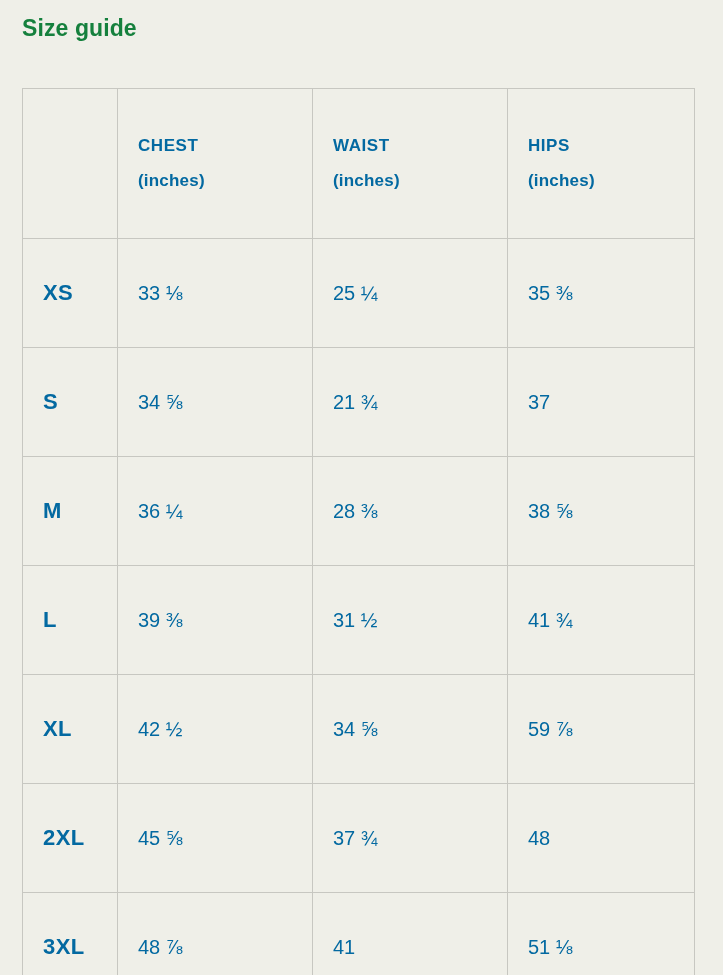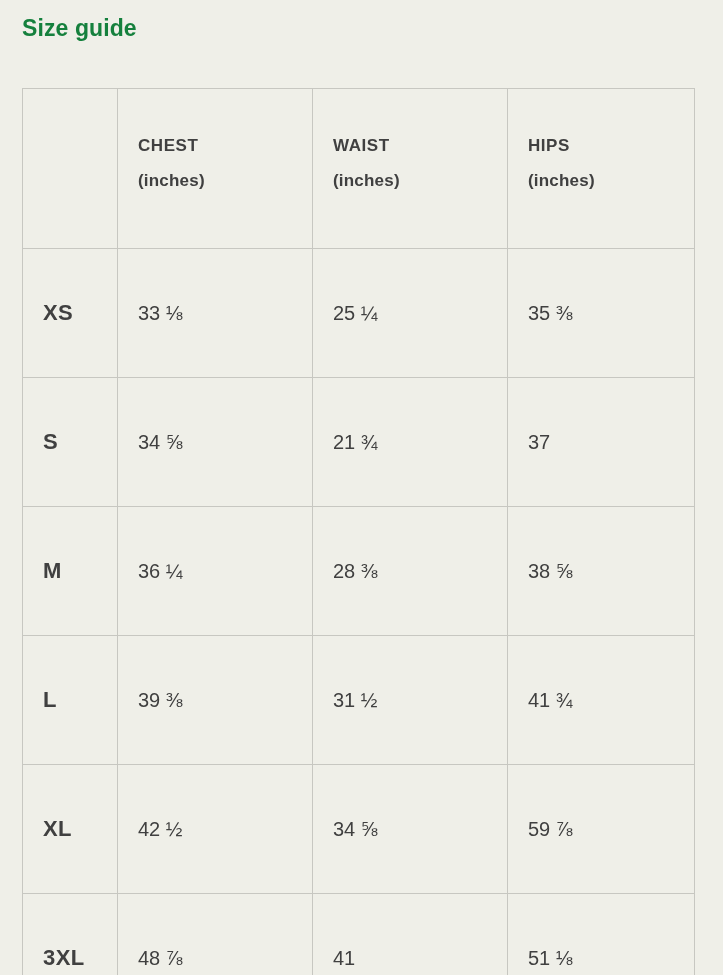--- a/index.html
+++ b/index.html
@@ -45,24 +45,24 @@
     background: #efefe8;
   }
   table.size-table col.c-size  { width: 95px; }
   table.size-table col.c-chest { width: 195px; }
   table.size-table col.c-waist { width: 195px; }
   table.size-table col.c-hips  { width: 187px; }
 
   table.size-table th,
   table.size-table td {
     border: 1px solid #c7c7c1;
-    padding: 14px 20px;
+    padding: 4px 20px;
     text-align: left;
     vertical-align: middle;
-    color: #404040;
+    color: #0369a1;
     background: #efefe8;
     margin-top: 10px;
   }
   table.size-table thead th {
     height: 141px;
     font-size: 17px;
     font-weight: bold;
     letter-spacing: 0.55px;
     line-height: 2.05;
     text-transform: uppercase;
@@ -147,20 +147,26 @@
             <td><span class="val">31 ½</span></td>
             <td><span class="val">41 ¾</span></td>
           </tr>
           <tr>
             <td class="size-cell">XL</td>
             <td><span class="val">42 ½</span></td>
             <td><span class="val">34 ⅝</span></td>
             <td><span class="val">59 ⅞</span></td>
           </tr>
           <tr>
+            <td class="size-cell">2XL</td>
+            <td><span class="val">45 ⅝</span></td>
+            <td><span class="val">37 ¾</span></td>
+            <td><span class="val">48</span></td>
+          </tr>
+          <tr>
             <td class="size-cell">3XL</td>
             <td><span class="val">48 ⅞</span></td>
             <td><span class="val">41</span></td>
             <td><span class="val">51 ⅛</span></td>
           </tr>
         </tbody>
     </table>
   </div>
 
 </div>

